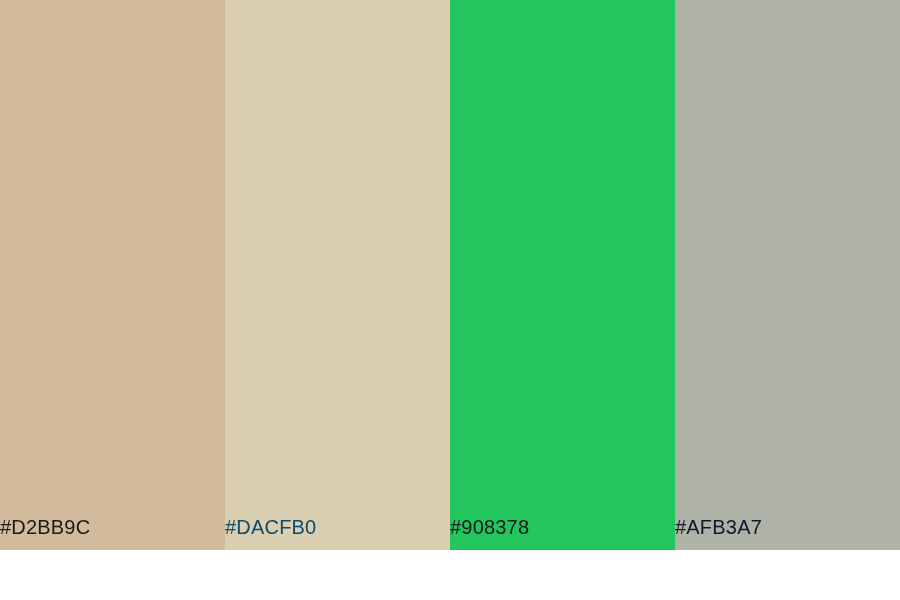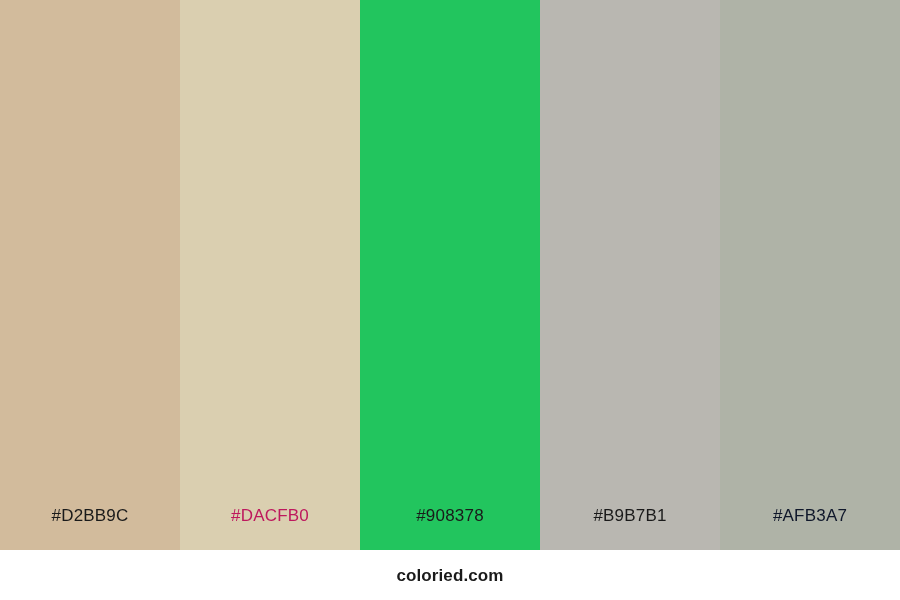--- a/index.html
+++ b/index.html
@@ -31,27 +31,27 @@
     flex: 1 1 0;
     height: 550px;
     position: relative;
     display: flex;
     align-items: flex-end;
     justify-content: center;
   }
   .swatch-label {
     display: block;
     width: 100%;
-    text-align: center;
+    text-align: left;
     font-family: "Liberation Sans", sans-serif;
-    font-size: 17px;
+    font-size: 20px;
     font-weight: 400;
     letter-spacing: 0.2px;
     color: #1a1a1a;
-    padding-bottom: 26px;
+    padding-bottom: 13px;
     line-height: 1;
     user-select: text;
   }
   .footer {
     width: 900px;
     height: 50px;
     background: #ffffff;
     display: flex;
     align-items: center;
     justify-content: center;
@@ -70,34 +70,28 @@
 
 <div class="palette-page">
 
   <div class="swatch-strip">
 
     <div class="swatch" style="background-color: rgb(210, 187, 156);">
       <span class="swatch-label" style="color: rgb(26, 26, 26);">#D2BB9C</span>
     </div>
 
     <div class="swatch" style="background-color: rgb(218, 207, 176);">
-      <span class="swatch-label" style="color: #be185d;">#DACFB0</span>
+      <span class="swatch-label" style="color: #0c4a6e;">#DACFB0</span>
     </div>
 
     <div class="swatch" style="background-color: #22c55e;">
       <span class="swatch-label" style="color: rgb(26, 26, 26);">#908378</span>
     </div>
 
-    <div class="swatch" style="background-color: rgb(185, 183, 177);">
-      <span class="swatch-label" style="color: rgb(26, 26, 26);">#B9B7B1</span>
-    </div>
 
     <div class="swatch" style="background-color: rgb(175, 179, 167);">
       <span class="swatch-label" style="color: #0f172a;">#AFB3A7</span>
     </div>
 
   </div>
 
-  <div class="footer" style="background-color: rgb(255, 255, 255);">
-    <span class="footer-brand">coloried.com</span>
-  </div>
 
 </div>
 
 </body></html>

